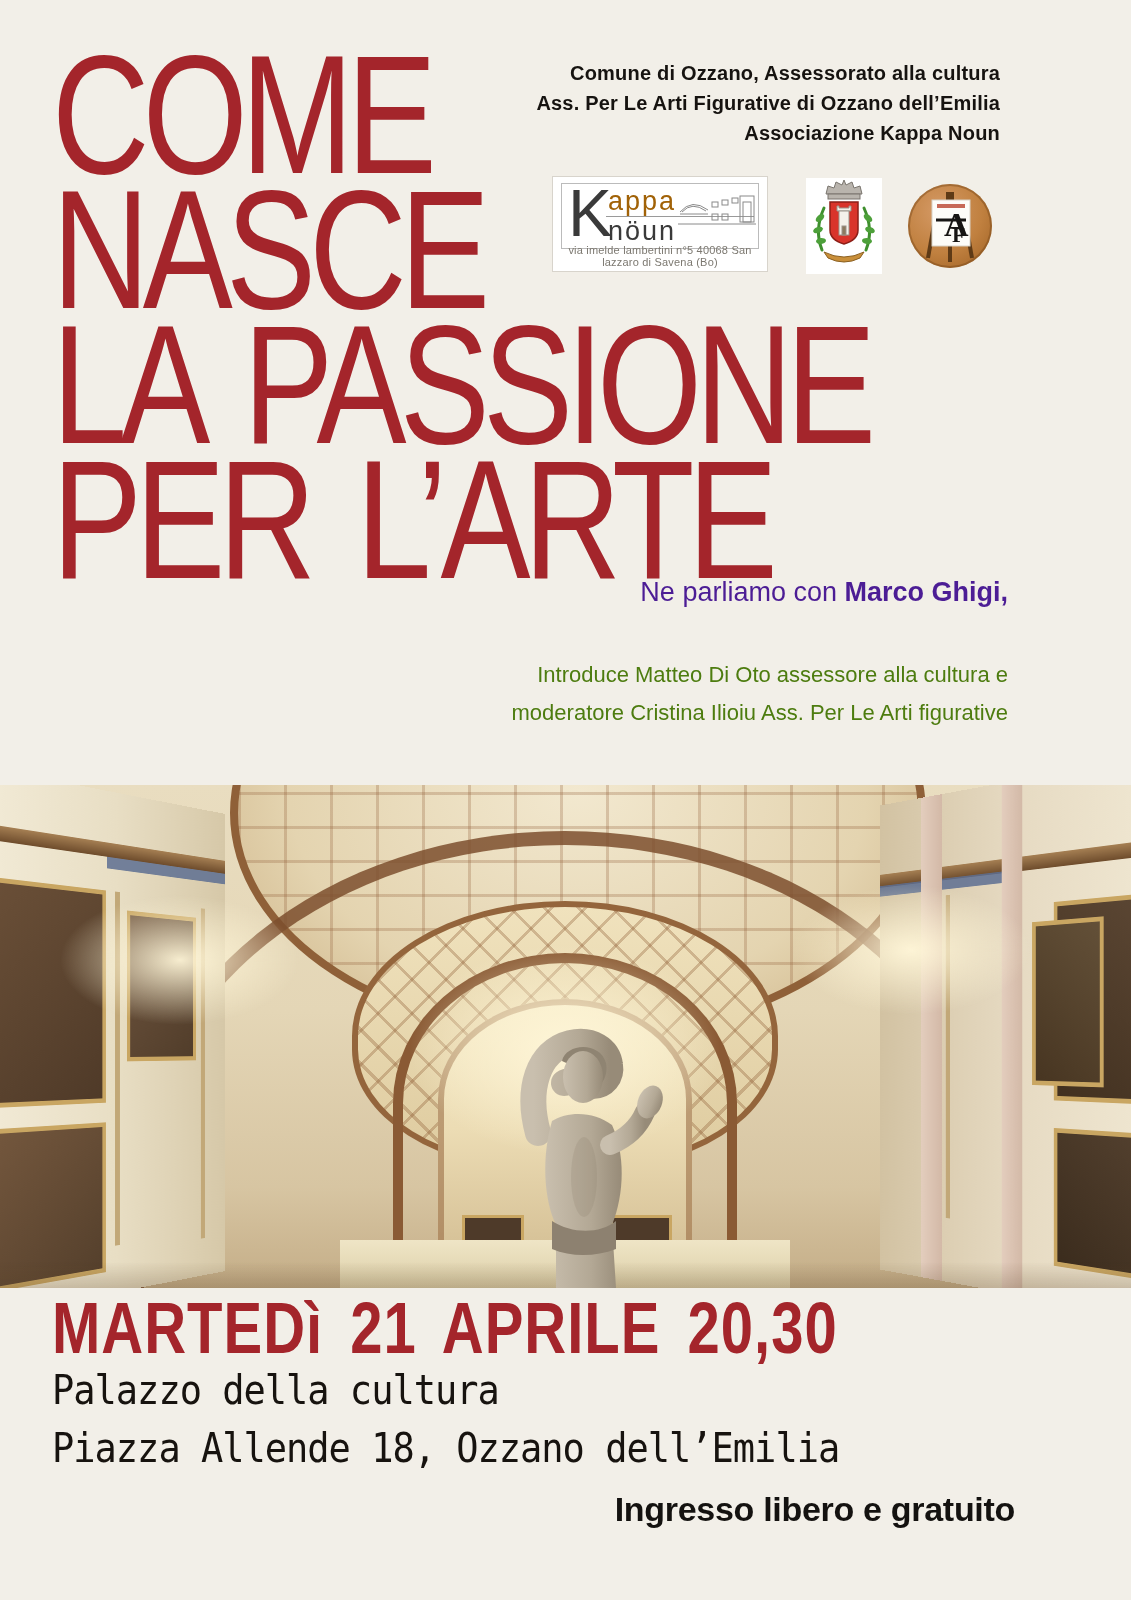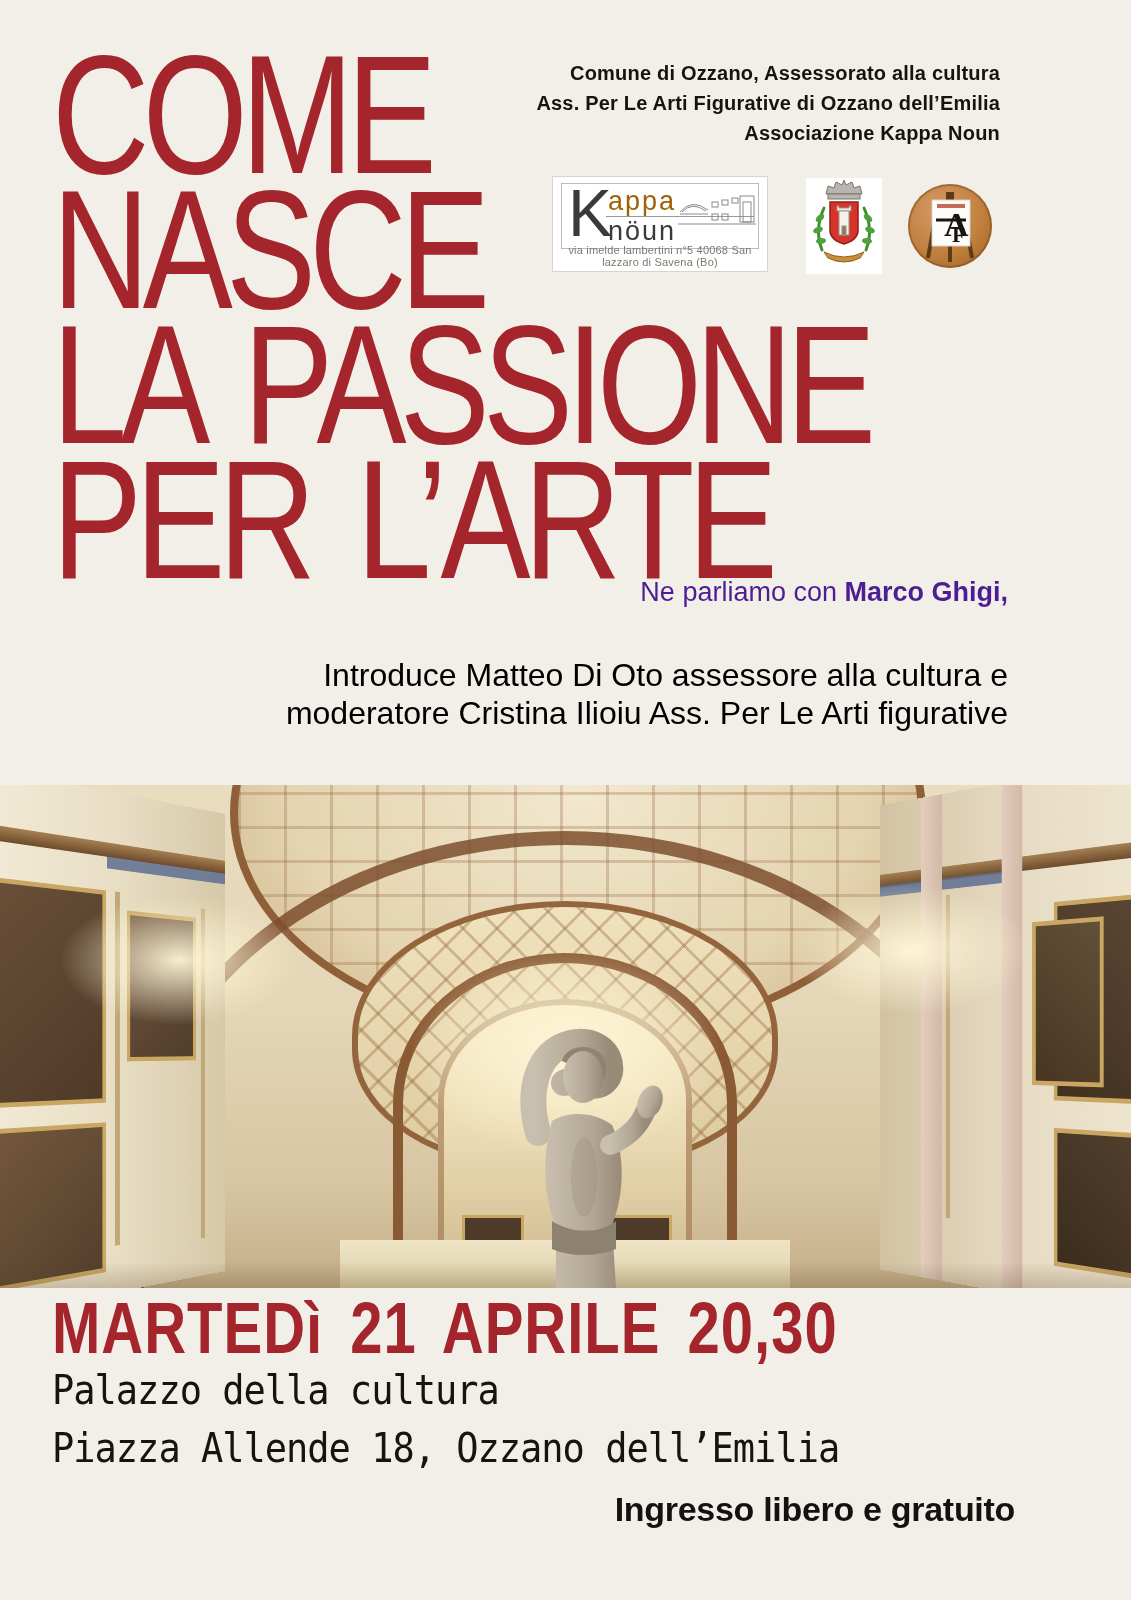--- a/index.html
+++ b/index.html
@@ -44,21 +44,21 @@
     box-shadow:inset 0 0 0 2px rgba(120,70,25,.45);
   }
   
   .speaker{
     position:absolute; right:123px; top:572px; text-align:right;
     font-size:27px; line-height:40px; color:#4c1d95;
   }
   .speaker b{font-weight:bold;}
   .intro{
     position:absolute; right:123px; top:656px; text-align:right;
-    font-size:32px; line-height:38px; color:#000000;
+    font-size:22px; line-height:38px; color:#4d7c0f;
   }
   
   .photo{
     position:absolute; left:0; top:785px; width:1131px; height:503px; overflow:hidden;
     background:linear-gradient(180deg,#e9ddc0 0%,#e4d6b6 45%,#d7c5a2 80%,#c4ad87 100%);
   }
   .ph{position:absolute;}
   .ph-dome{
     left:230px; top:-200px; width:680px; height:440px; border-radius:50%;
     border:8px solid #8f6038;

